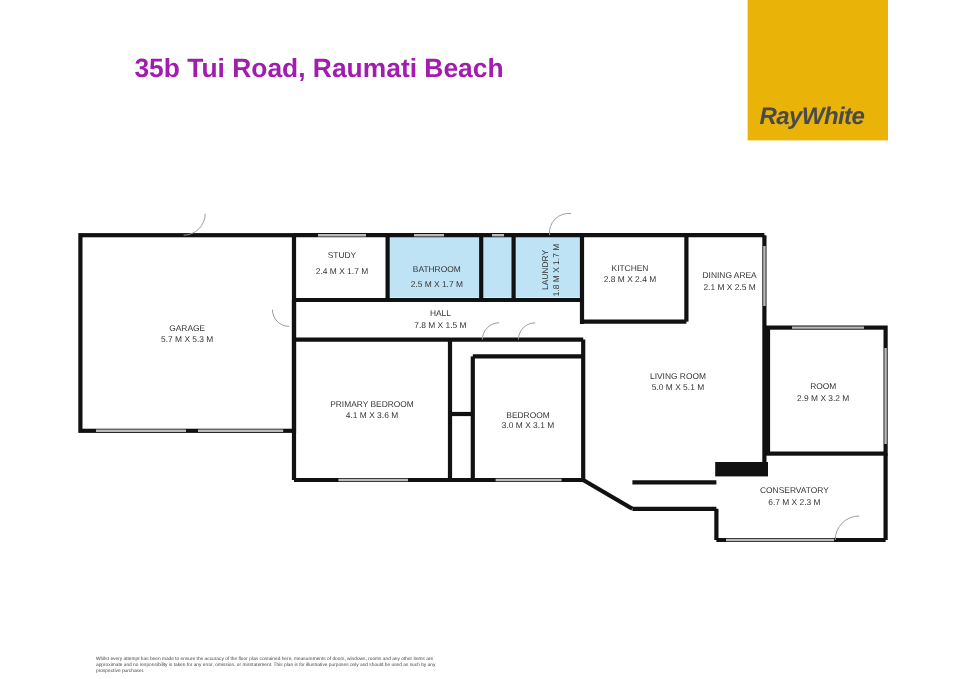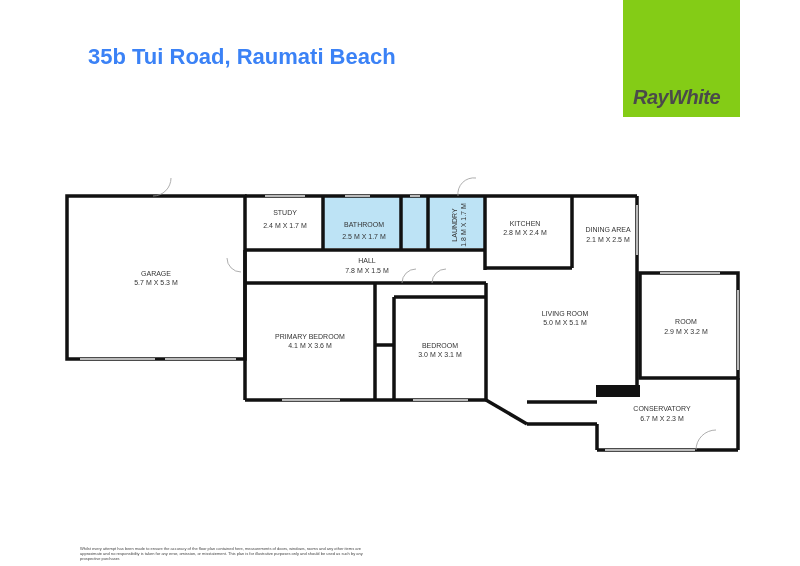--- a/index.html
+++ b/index.html
@@ -1,18 +1,18 @@
 <!DOCTYPE html>
 <html><head>
 <meta charset="utf-8">
 <style>
   html, body { margin:0; padding:0; background:#fff; }
   body { width:800px; height:566px; position:relative; overflow:hidden; font-family:"Liberation Sans", sans-serif; }
-  .title { position:absolute; left:88px; top:44px; font-size:22px; font-weight:bold; color:#3b82f6; }
-  .brand { position:absolute; left:623px; top:0; width:117px; height:117px; background:#84cc16; }
+  .title { position:absolute; left:112px; top:44px; font-size:22px; font-weight:bold; color:#a21caf; }
+  .brand { position:absolute; left:623px; top:0; width:117px; height:117px; background:#eab308; }
   .brand-text { position:absolute; left:10px; top:86px; font-size:20px; font-weight:bold; font-style:italic; color:#4a4a4a; letter-spacing:-0.5px; }
   .plan { position:absolute; left:0; top:0; }
   .lbl { font-family:"Liberation Sans", sans-serif; font-size:7px; fill:#333; text-anchor:middle; }
   .disclaimer { position:absolute; left:80px; top:546px; width:300px; font-size:4px; line-height:5px; color:#444; }
 </style>
 </head>
 <body>
 
 <div class="title">35b Tui Road, Raumati Beach</div>
 

